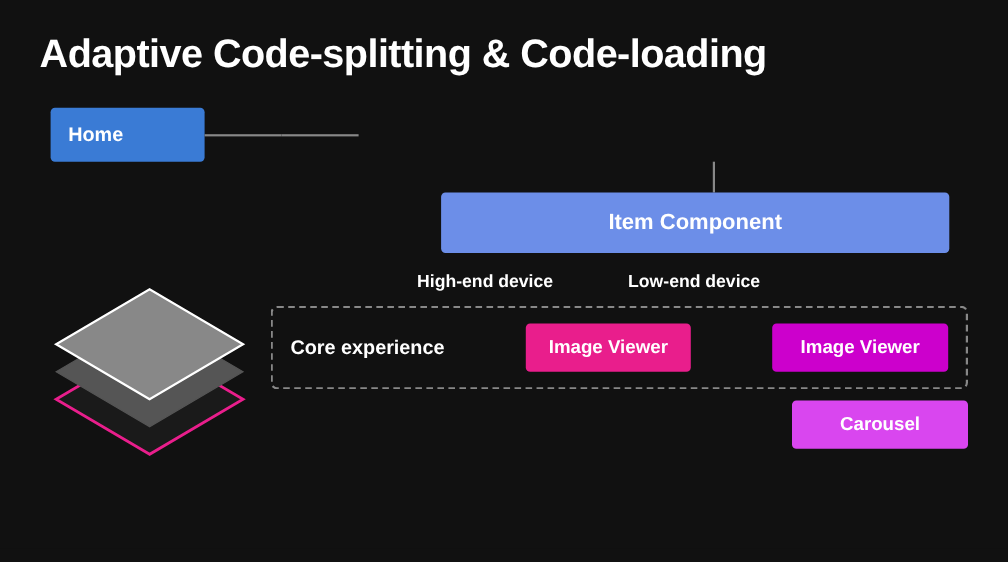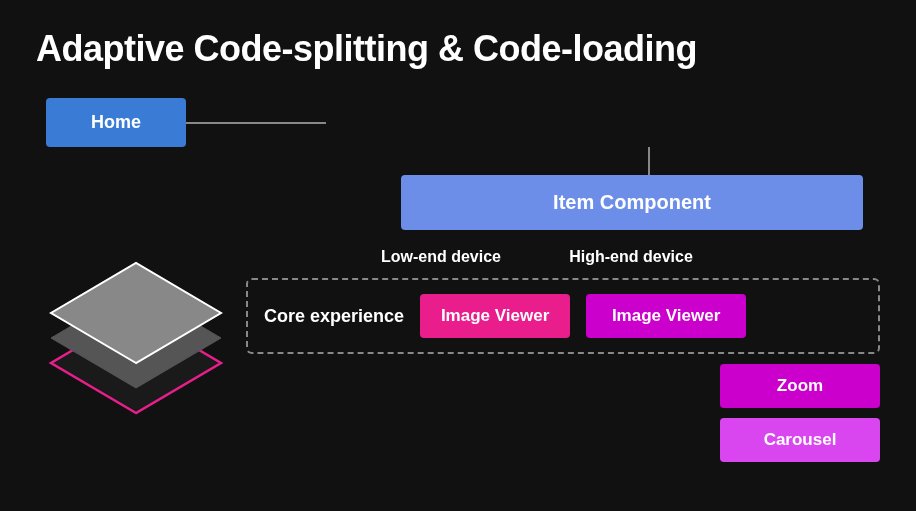--- a/index.html
+++ b/index.html
@@ -38,21 +38,20 @@
       margin-left: 10px;
     }
 
     .route-box {
       background: #3a7bd5;
       color: #fff;
       font-weight: 700;
       font-size: 18px;
       padding: 14px 16px;
       border-radius: 4px;
-      text-align: center;
       min-width: 160px;
     }
 
     .route-box.home { min-width: 140px; }
     .route-box.products { min-width: 160px; }
     .route-box.product { min-width: 160px; }
 
     .connector-line {
       height: 2px;
       background: #888;
@@ -128,20 +127,21 @@
     }
 
     
     .experience-section {
       border: 2px dashed #888;
       border-radius: 6px;
       padding: 14px 16px;
       display: flex;
       align-items: center;
       gap: 0;
+      justify-content: space-between;
     }
 
     .core-label {
       font-size: 18px;
       font-weight: 700;
       color: #fff;
       margin-right: 16px;
       white-space: nowrap;
       min-width: 90px;
     }
@@ -229,35 +229,34 @@
 
         <polygon points="100,105 15,55 100,5 185,55" fill="#888" stroke="#888" stroke-width="1"></polygon>
 
         <polygon points="100,105 15,55 100,5 185,55" fill="none" stroke="#fff" stroke-width="2"></polygon>
       </svg>
     </div>
 
     <div class="right-content">
 
       <div class="device-labels">
+        <div class="device-label">High-end device</div>
         <div class="device-label">Low-end device</div>
-        <div class="device-label">High-end device</div>
       </div>
 
       <div class="experience-section">
         <div class="core-label">Core experience</div>
 
         <div class="image-viewer-pink">Image Viewer</div>
 
         <div class="high-end-col">
           <div class="image-viewer-magenta">Image Viewer</div>
         </div>
       </div>
 
       <div style="display:flex; flex-direction:column; gap:10px; align-items:flex-end; margin-top:10px; padding-right:0;">
-        <div class="zoom-box">Zoom</div>
         <div class="carousel-box">Carousel</div>
       </div>
 
     </div>
   </div>
 
 </div>
 
 </body></html>

